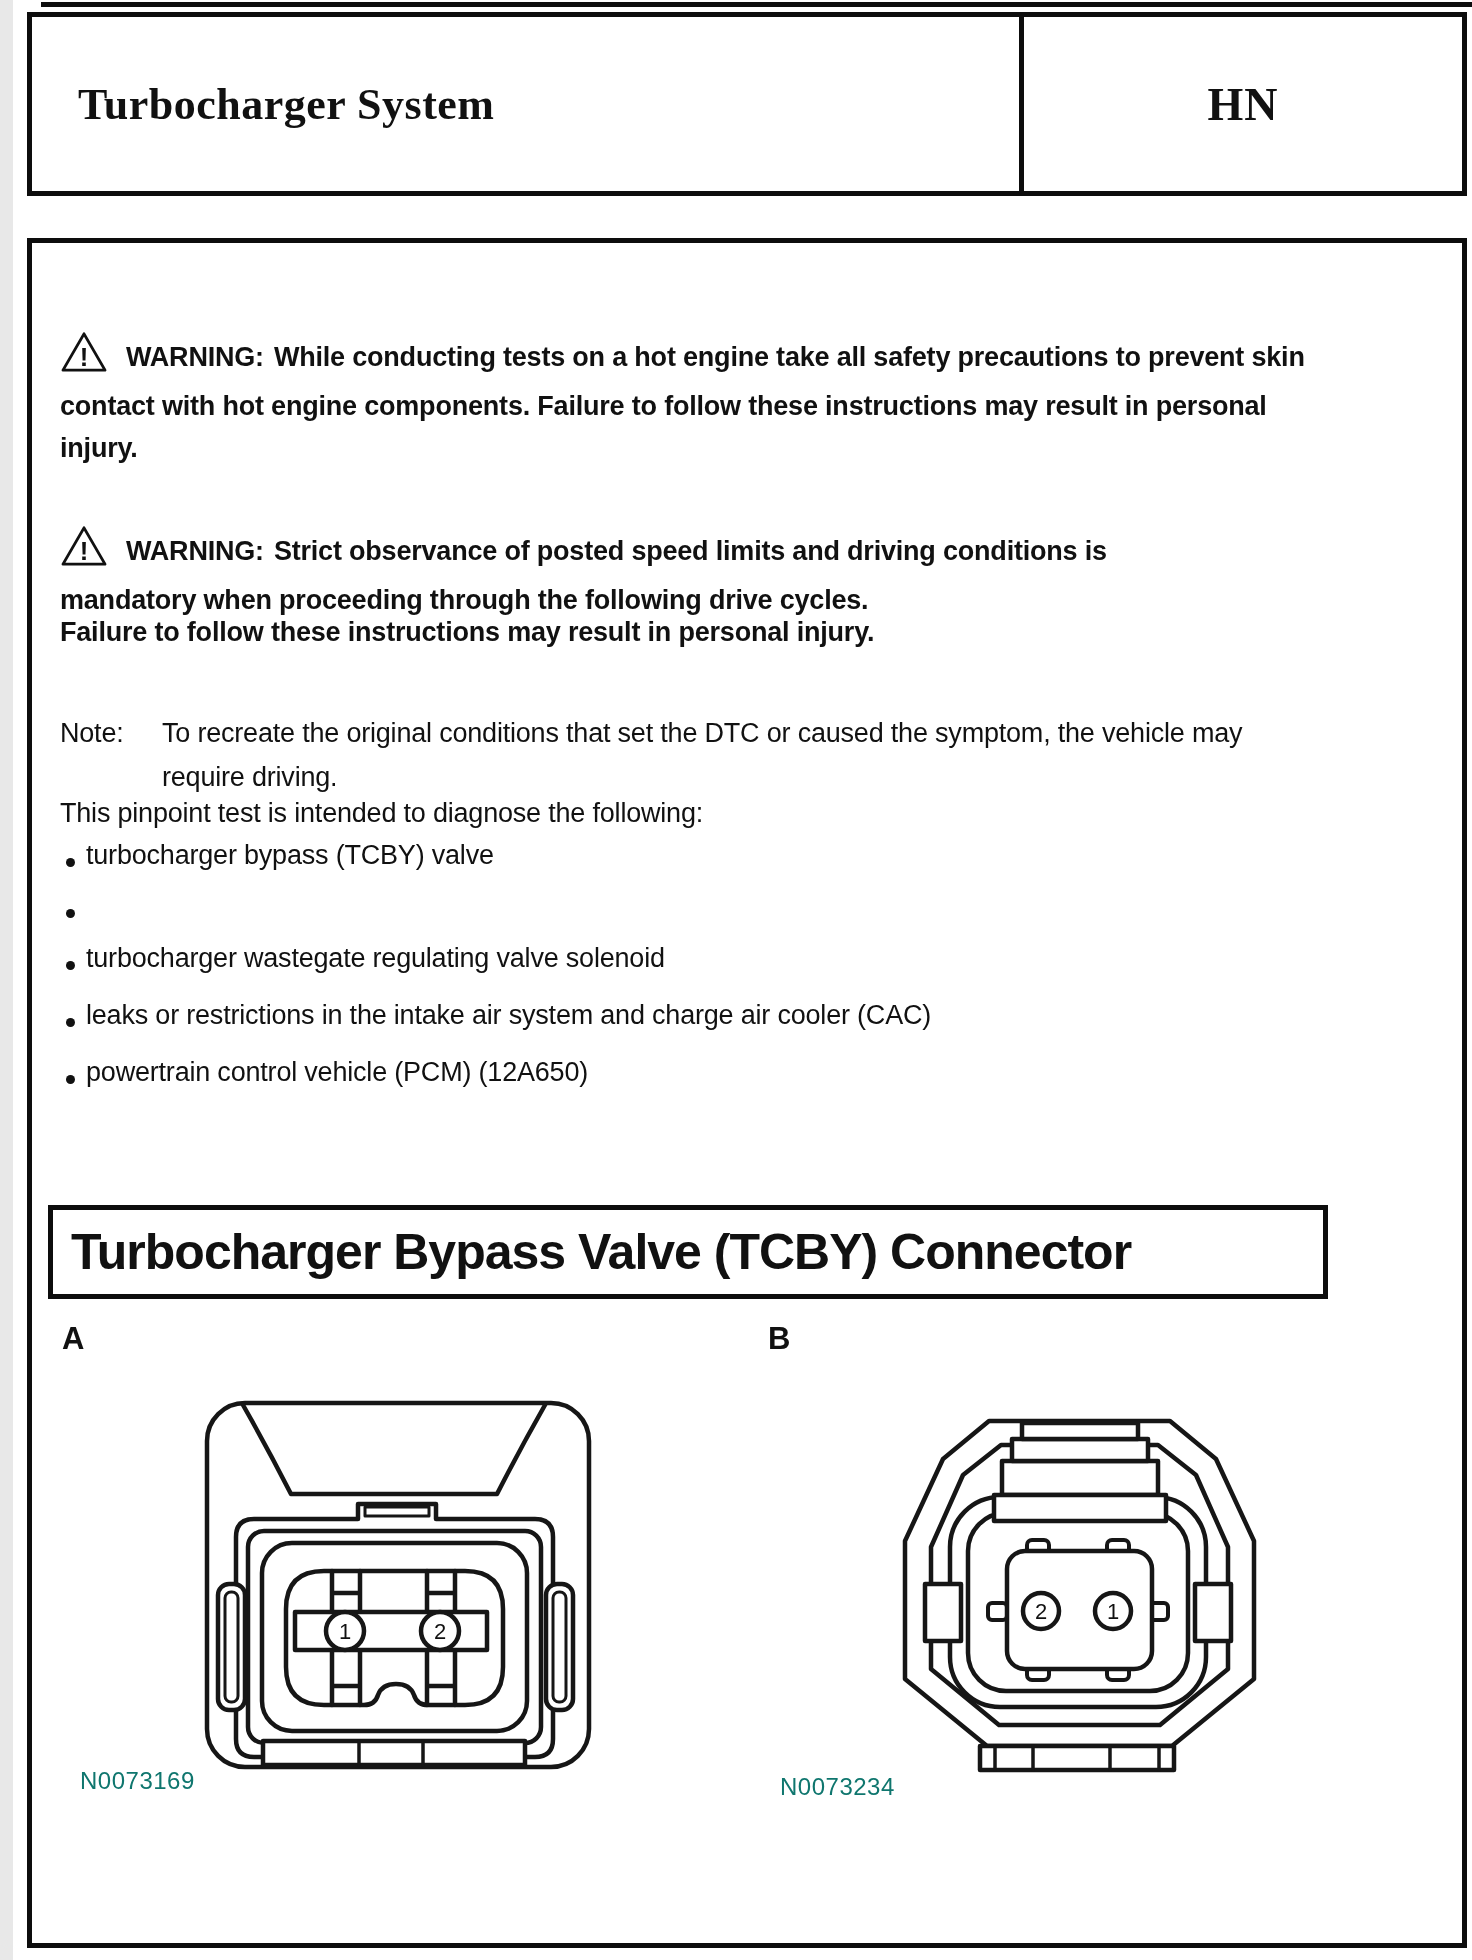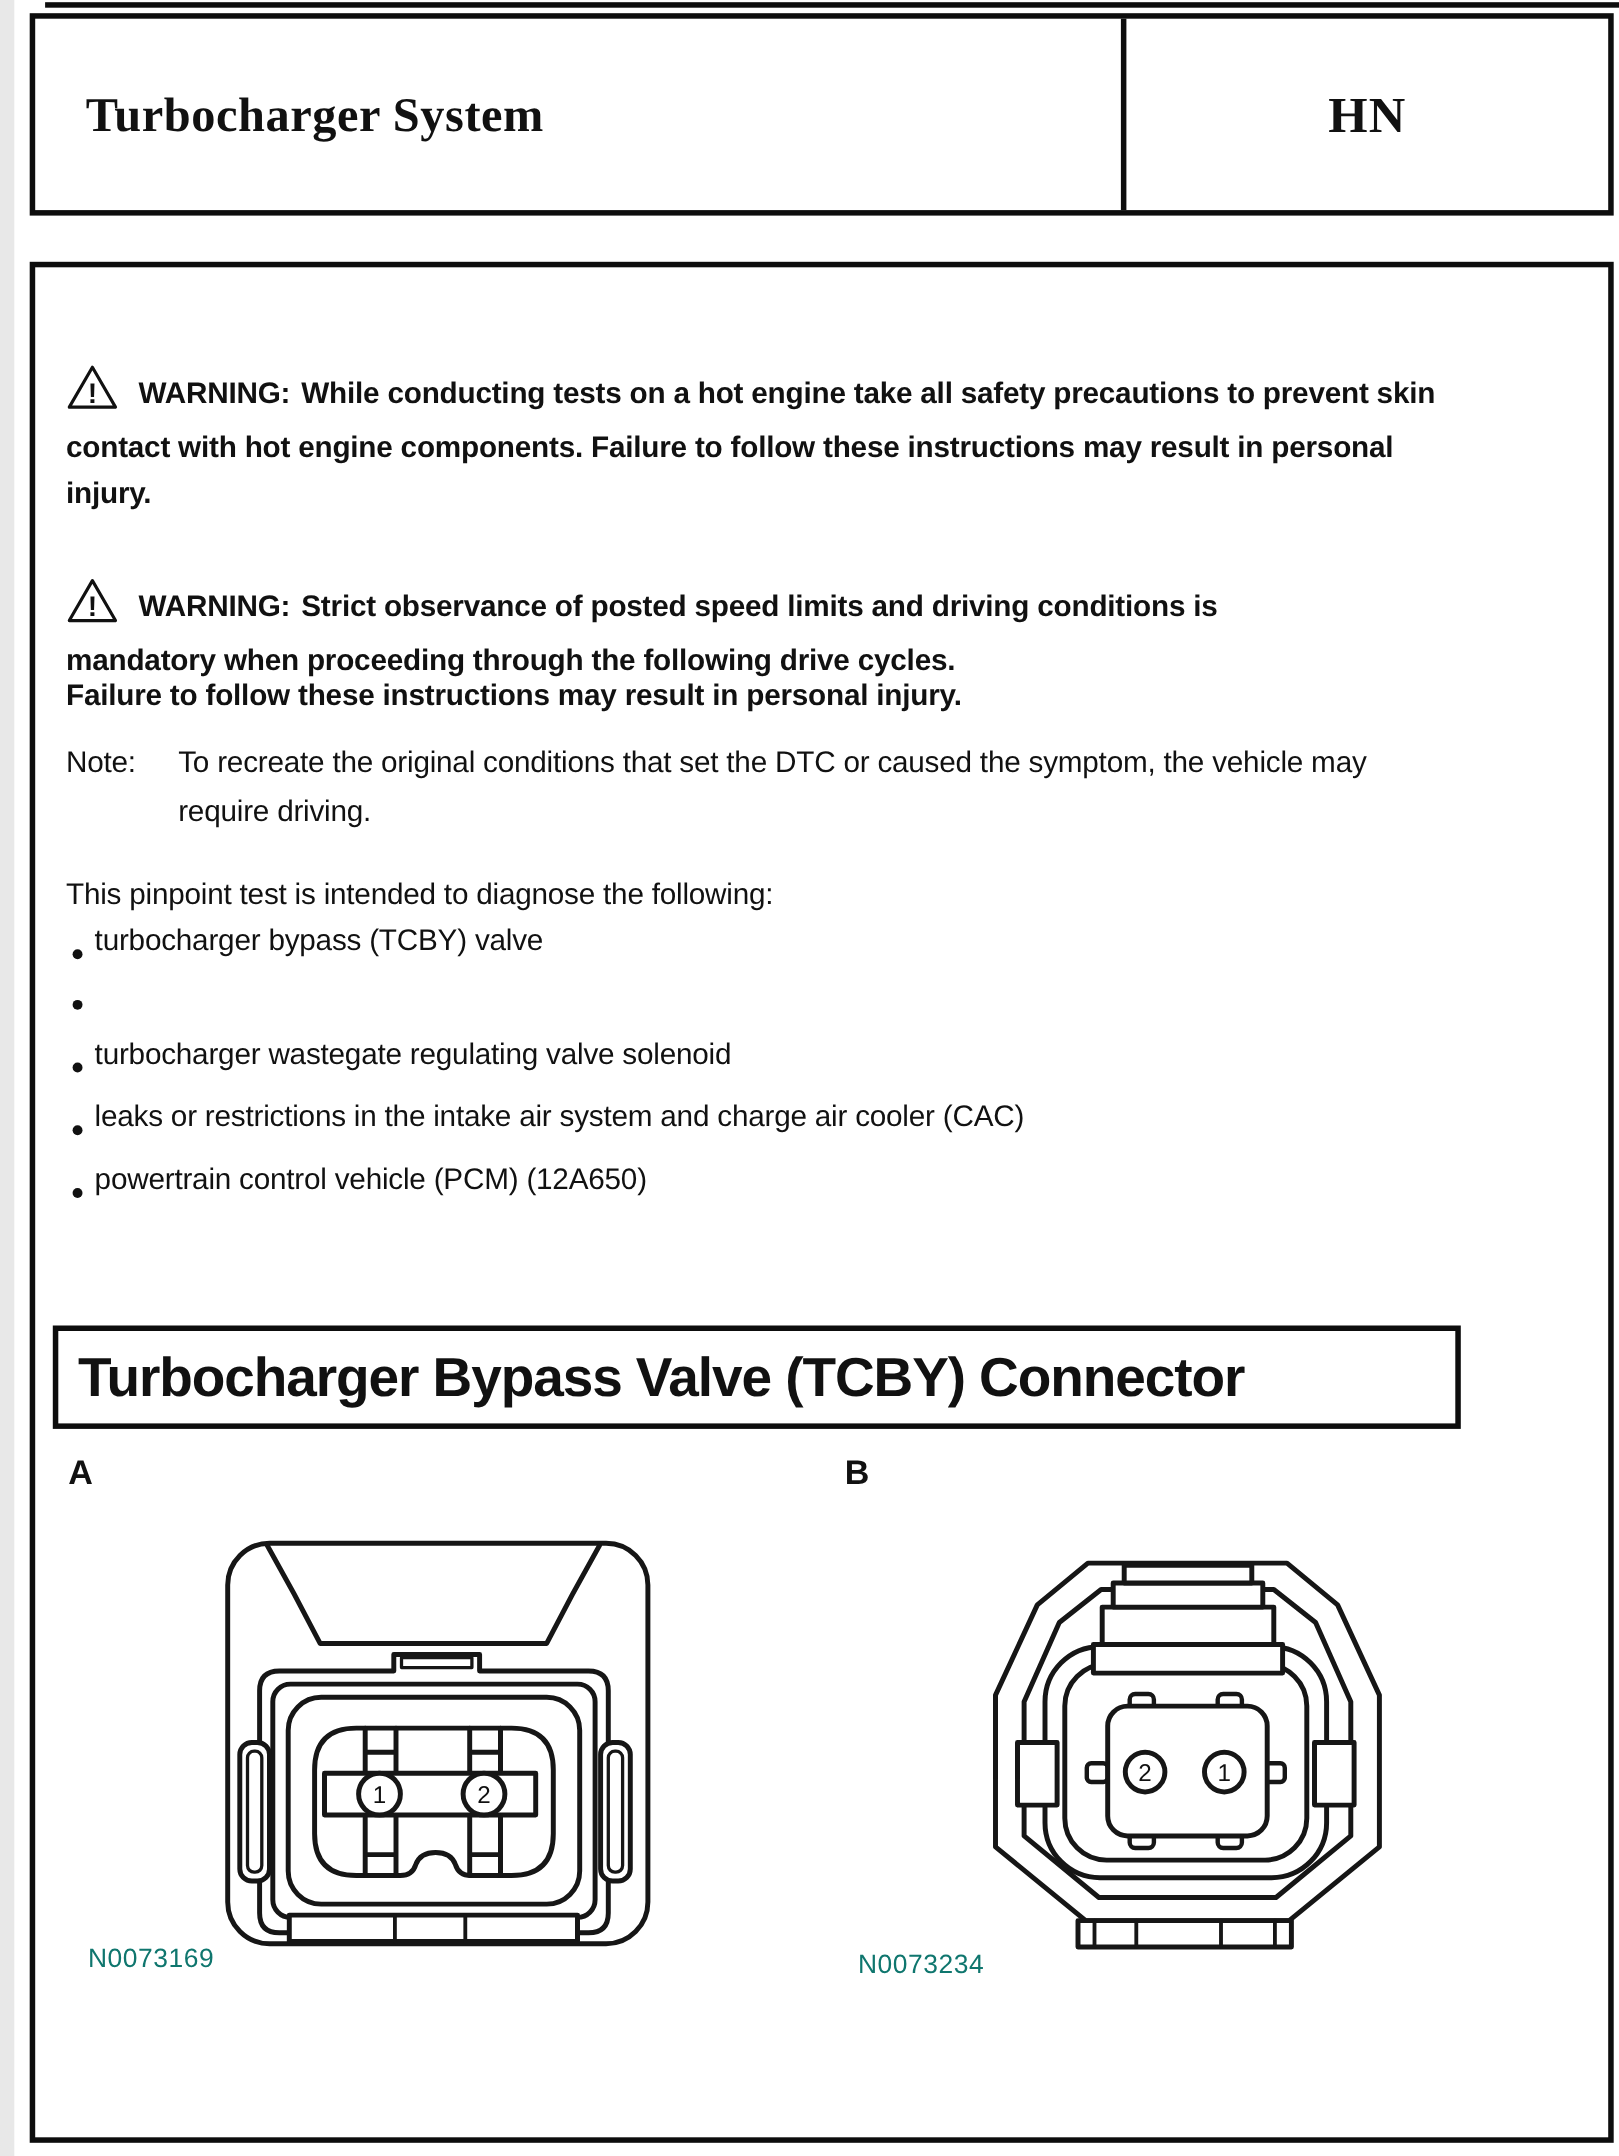--- a/index.html
+++ b/index.html
@@ -23,21 +23,21 @@
   .abs{position:absolute;}
   .warn{font-weight:bold;font-size:27px;line-height:42px;letter-spacing:-0.2px;}
   .warn-icon{display:inline-block;vertical-align:-7px;margin-right:18px;}
   .wlabel{margin-right:10px;}
   .body-text{font-size:27px;line-height:44px;letter-spacing:-0.2px;}
 
   .note-row{display:flex;}
   .note-label{width:102px;flex:0 0 102px;}
   .note-body{width:1110px;}
 
-  .bullet-item{display:flex;align-items:flex-end;margin-bottom:24px;}
+  .bullet-item{display:flex;align-items:center;margin-bottom:24px;}
   .bullet-dot{width:9px;height:9px;border-radius:50%;background:#111;margin:13px 11px 0 0;flex:0 0 9px;}
   .bullet-text{font-size:27px;line-height:33px;letter-spacing:-0.2px;}
 
   .section-box{position:absolute;left:16px;top:962px;width:1280px;height:94px;
                border:5px solid #0d0d0d;box-sizing:border-box;display:flex;align-items:center;
                padding-left:18px;background:#fff;}
   .section-title{font-size:50px;font-weight:bold;letter-spacing:-1px;white-space:nowrap;}
 
   .fig-label{font-size:31px;font-weight:bold;}
   .fig-caption{font-size:24px;color:#0f766e;letter-spacing:0.5px;}
@@ -74,21 +74,21 @@
       <span class="warn-icon">
         <svg width="48" height="42" viewBox="0 0 50 44">
           <path d="M25 3 L47 41 L3 41 Z" fill="none" stroke="#111" stroke-width="3" stroke-linejoin="round"></path>
           <text x="25" y="37" font-size="27" font-weight="bold" text-anchor="middle" fill="#111">!</text>
         </svg>
       </span><span class="wlabel">WARNING:</span><span>Strict observance of posted speed limits and driving conditions is mandatory when proceeding through the following drive cycles.</span>
     </div>
 
     <div class="abs warn" style="top:368px;left:28px;width:1250px;">Failure to follow these instructions may result in personal injury.</div>
 
-    <div class="abs body-text note-row" style="top:428px;left:28px;">
+    <div class="abs body-text note-row" style="top:468px;left:28px;">
       <div class="note-label">Note:</div>
       <div class="note-body">To recreate the original conditions that set the DTC or caused the symptom, the vehicle may require driving.</div>
     </div>
 
     <div class="abs body-text" style="top:548px;left:28px;width:1360px;">This pinpoint test is intended to diagnose the following:</div>
 
     <div class="abs" style="top:596px;left:34px;width:1360px;">
       <div class="bullet-item">
         <span class="bullet-dot"></span>
         <span class="bullet-text">turbocharger bypass (TCBY) valve</span>

